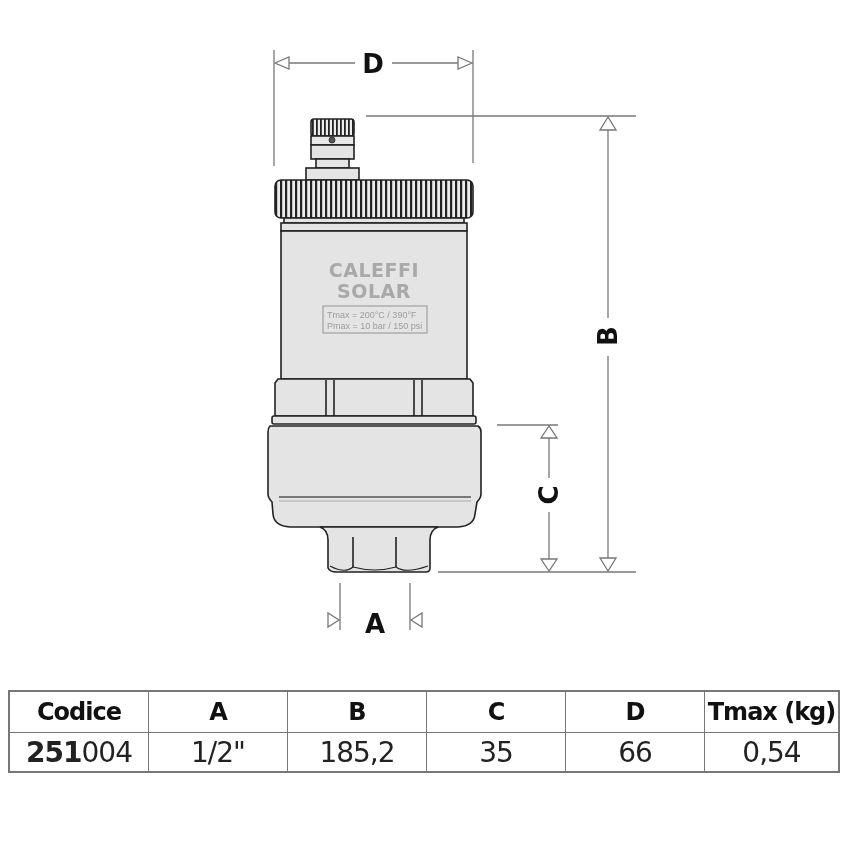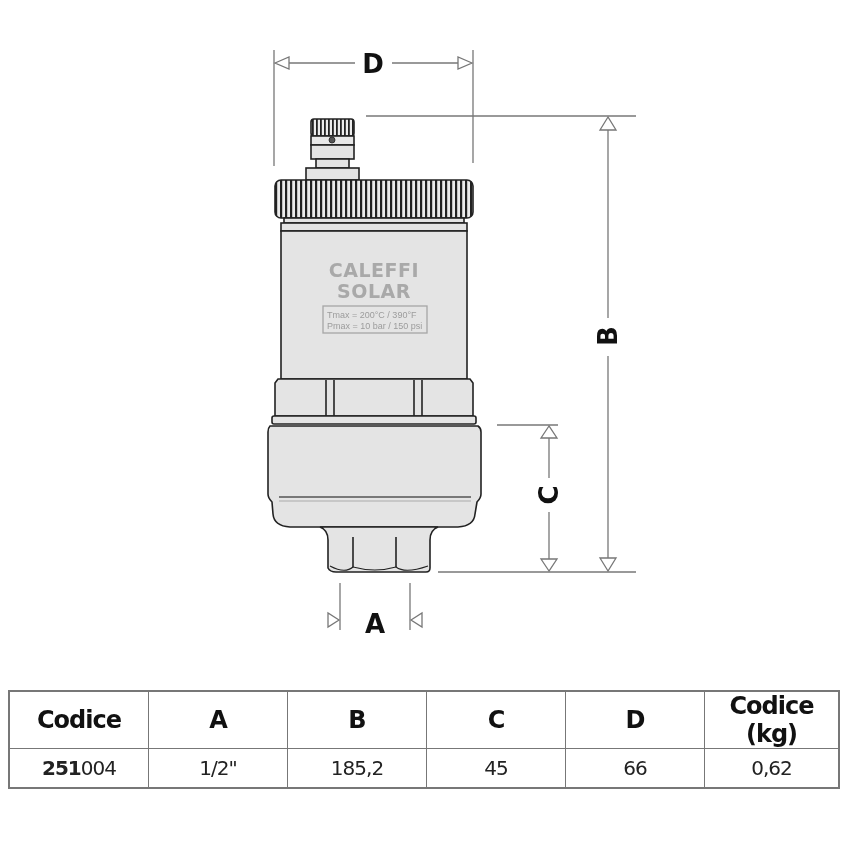--- a/index.html
+++ b/index.html
@@ -4,21 +4,21 @@
 <style>
   html,body{margin:0;padding:0;background:#fff;}
   body{width:850px;height:850px;position:relative;overflow:hidden;font-family:"DejaVu Sans",sans-serif;}
   #drawing{position:absolute;left:0;top:0;width:850px;height:660px;}
   .dimlabel{font-family:"DejaVu Sans",sans-serif;font-weight:bold;font-size:26px;fill:#111;}
   .logo{font-family:"DejaVu Sans",sans-serif;font-weight:bold;font-size:19px;fill:#a9a9a9;letter-spacing:0.5px;}
   .spec{font-family:"Liberation Sans",sans-serif;font-size:9px;fill:#9c9c9c;}
   table.spec-table{position:absolute;left:8px;top:690px;width:832px;border-collapse:collapse;border:2px solid #777;}
   table.spec-table td, table.spec-table th{border:1px solid #777;text-align:center;height:40px;padding:0;margin-left:32px;}
   table.spec-table th{font-family:"DejaVu Sans",sans-serif;font-weight:bold;font-size:24px;color:#111;letter-spacing:-1px;}
-  table.spec-table td{font-family:"DejaVu Sans",sans-serif;font-weight:normal;font-size:20px;color:#222;letter-spacing:-1px;height:38px;}
+  table.spec-table td{font-family:"DejaVu Sans",sans-serif;font-weight:normal;font-size:28px;color:#222;letter-spacing:-1px;height:38px;}
   .code-bold{font-weight:bold;}
   .code-light{font-weight:normal;}
 </style>
 </head>
 <body>
 
 <svg id="drawing" viewBox="0 0 850 660" xmlns="http://www.w3.org/2000/svg">
   <defs>
     <pattern id="knurl" width="5" height="10" patternUnits="userSpaceOnUse">
       <rect width="5" height="10" fill="#ececec"></rect>
@@ -108,24 +108,24 @@
 </svg>
 
 <table class="spec-table">
   <tbody>
       <tr>
     <th style="width:138px">Codice</th>
     <th style="width:138px">A</th>
     <th style="width:138px">B</th>
     <th style="width:138px">C</th>
     <th style="width:138px">D</th>
-    <th>Codice (kg)</th>
+    <th>Tmax (kg)</th>
   </tr>
   <tr>
     <td><span class="code-bold">251</span><span class="code-light">004</span></td>
     <td>1/2"</td>
     <td>185,2</td>
-    <td>45</td>
+    <td>35</td>
     <td>66</td>
-    <td>0,62</td>
+    <td>0,54</td>
   </tr>
 </tbody>
   </table>
 
 </body></html>

